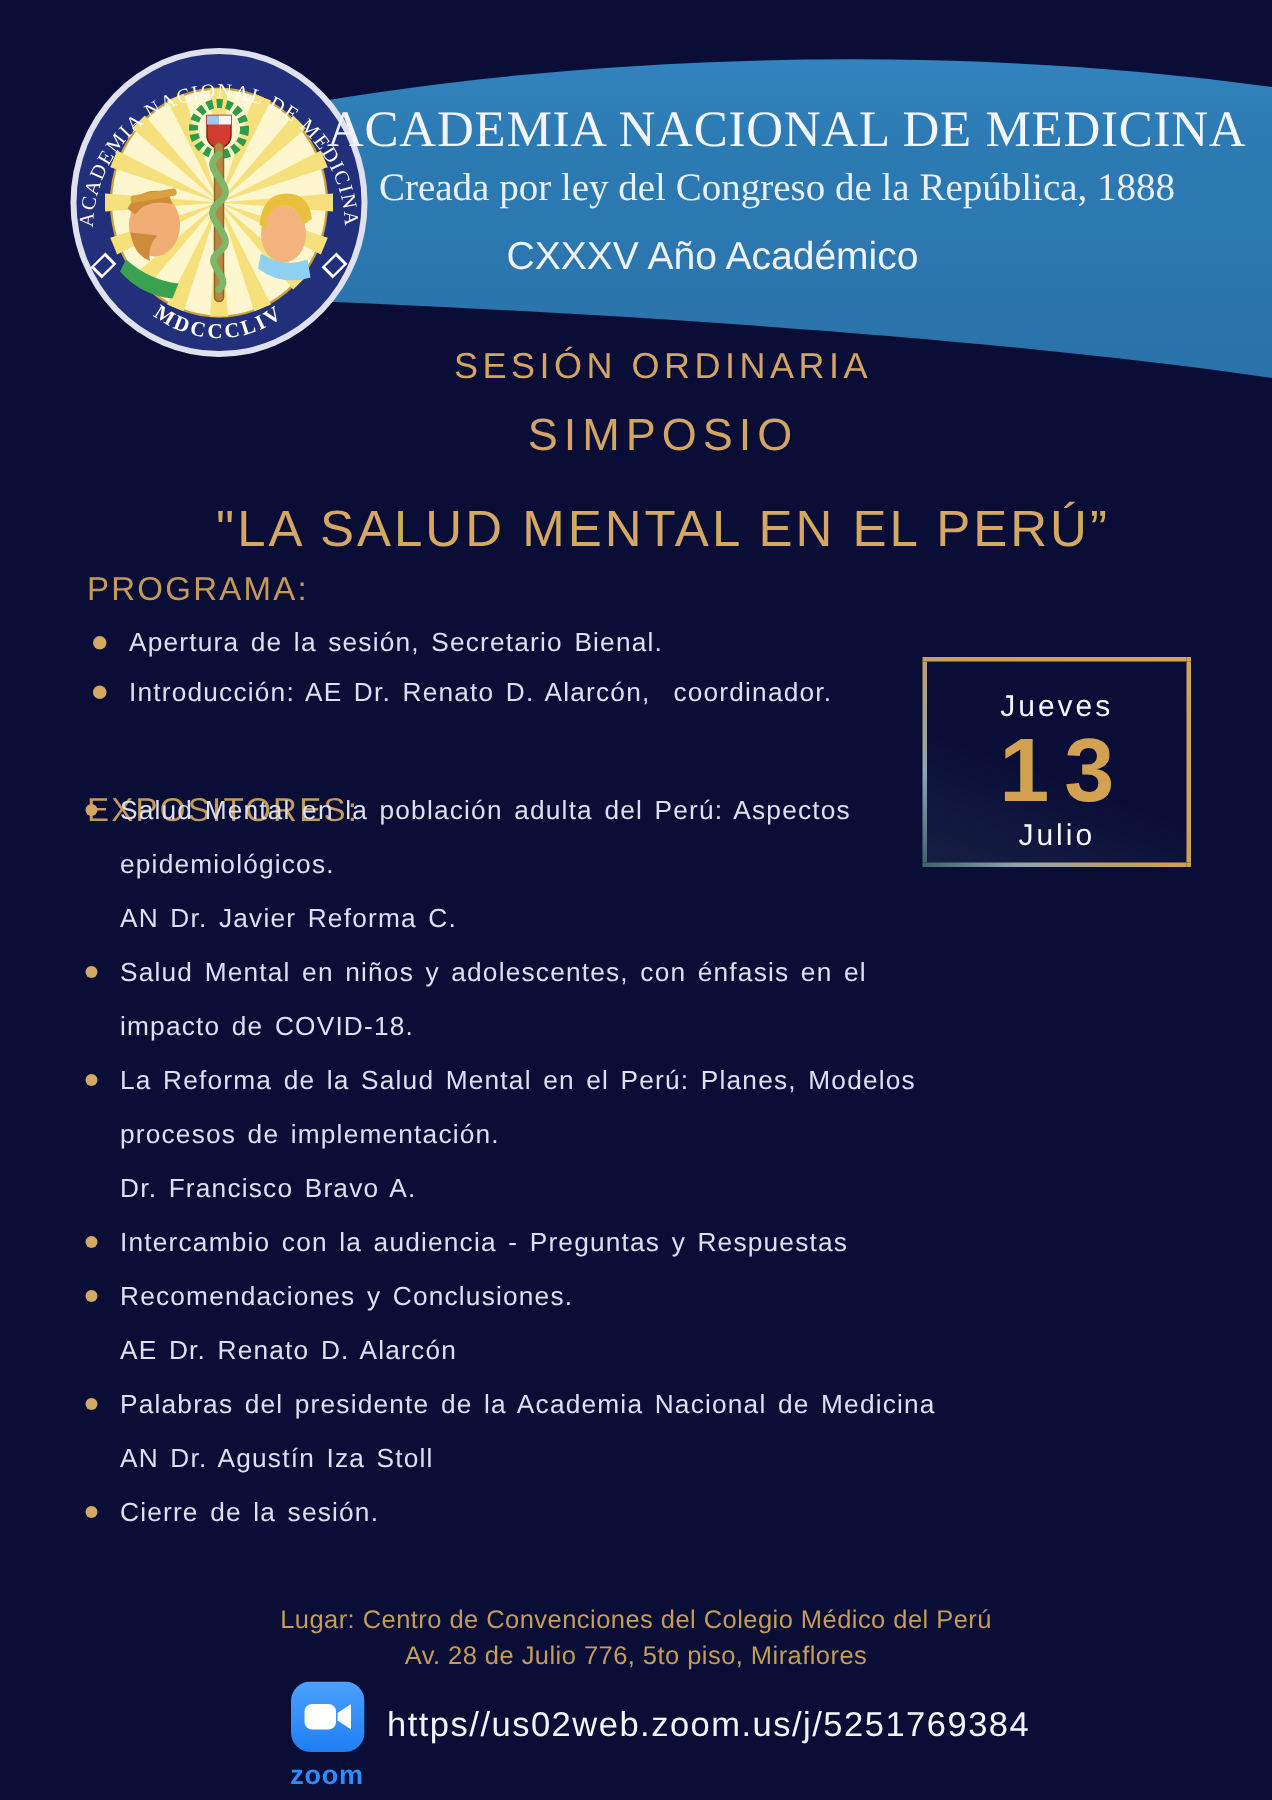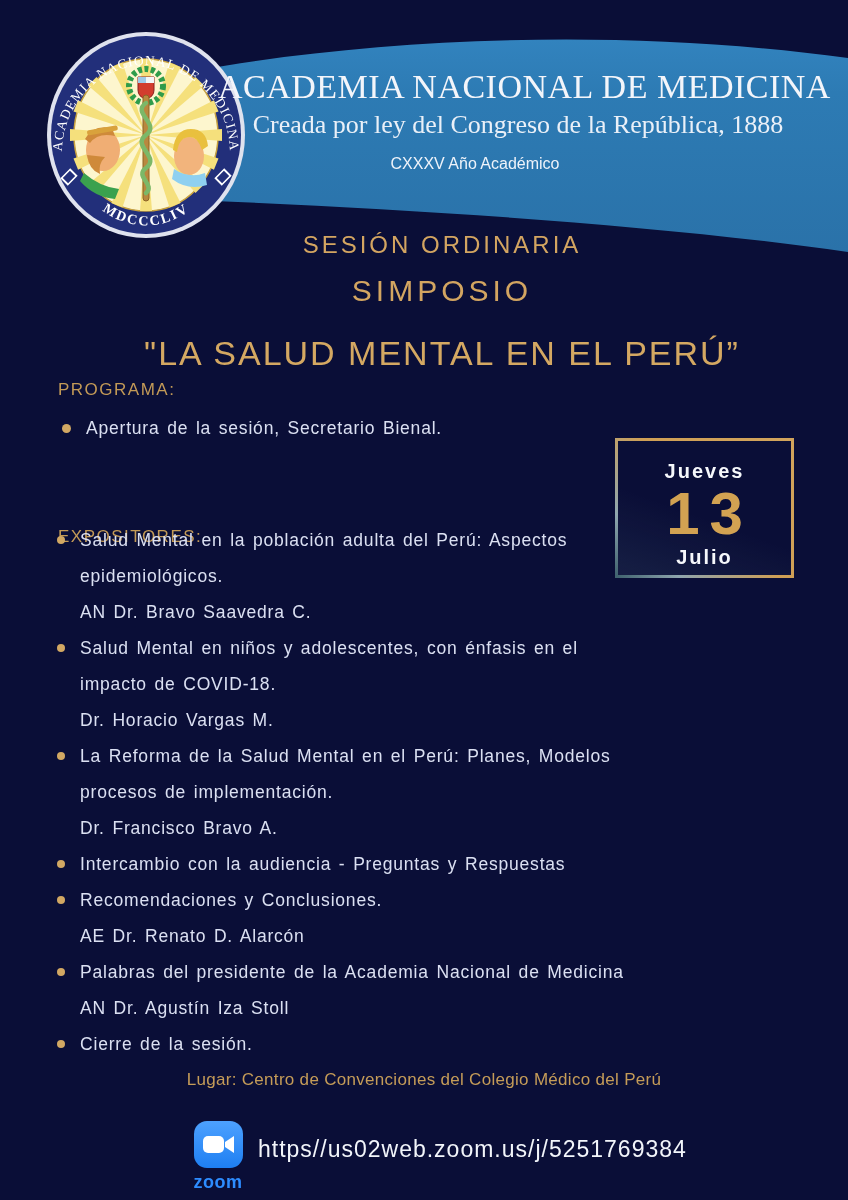--- a/index.html
+++ b/index.html
@@ -21,39 +21,39 @@
     font-family:"Liberation Serif", serif;
     font-size:34px;color:#f3f5fa;letter-spacing:.5px;white-space:nowrap;
   }
   .org-sub{
     position:absolute;left:230px;top:110px;width:576px;
     text-align:center;font-family:"Liberation Serif", serif;
     font-size:26px;color:#eaf0f8;white-space:nowrap;
   }
   .org-year{
     position:absolute;left:230px;top:155px;width:490px;
-    text-align:center;font-size:16px;color:#eef3fa;white-space:nowrap;
+    text-align:center;font-size:26px;color:#eef3fa;white-space:nowrap;
   }
   
   .session{
     position:absolute;left:18px;top:231px;width:848px;text-align:center;
     font-size:24px;letter-spacing:3px;color:#d3a561;white-space:pre;
   }
   .simposio{
     position:absolute;left:18px;top:274px;width:848px;text-align:center;
     font-size:30px;letter-spacing:4px;color:#d3a561;white-space:pre;
   }
   .event-title{
     position:absolute;left:18px;top:334px;width:848px;text-align:center;
     font-size:34px;letter-spacing:2px;color:#d4a862;white-space:pre;
   }
   
   .sec-heading{
     position:absolute;left:58px;
-    font-size:17px;letter-spacing:1.5px;color:#c39a57;white-space:pre;
+    font-size:22px;letter-spacing:1.5px;color:#c39a57;white-space:pre;
   }
   .programa-h{top:380px;}
   .expositores-h{top:495px;margin-top:32px;}
   
   .programa-list{position:absolute;left:62px;top:412px;width:600px;}
   .p-line{
     position:relative;height:33px;line-height:33px;padding-left:24px;
     font-size:17.5px;letter-spacing:.8px;word-spacing:2px;
     color:#dbe0f2;white-space:pre;
   }
@@ -74,21 +74,21 @@
   
   .info-box{
     position:absolute;box-sizing:border-box;text-align:center;
     border:3px solid;
     border-image:linear-gradient(225deg,#d2a45c 0%,#cf9f55 48%,#8fa6ae 80%,#40636f 100%) 1;
     background:linear-gradient(200deg, rgba(0,0,0,0) 55%, rgba(110,150,160,.12) 100%);
   }
   .date-box{left:615px;top:438px;width:179px;height:140px;}
   .time-box{left:618px;top:643px;width:175px;height:140px;}
   .ib-small{
-    font-size:20px;font-weight:bold;color:#f5f7fb;letter-spacing:2px;white-space:pre;
+    font-size:20px;font-weight:normal;color:#f5f7fb;letter-spacing:2px;white-space:pre;
   }
   .date-box .ib-small.top{margin-top:19px;}
   .time-box .ib-small.top{margin-top:20px;}
   .ib-big{
     font-size:60px;font-weight:bold;color:#d2a252;line-height:1.0;white-space:pre;
   }
   .date-box .ib-big{letter-spacing:10px;padding-left:10px;margin-top:1px;}
   .time-box .ib-big{letter-spacing:2px;margin-top:2px;}
   .ib-small.bottom{margin-top:2px;}
   .time-box .ib-small.bottom{letter-spacing:3px;}
@@ -195,49 +195,50 @@
   <div class="org-sub">Creada por ley del Congreso de la República, 1888</div>
   <div class="org-year">CXXXV Año Académico</div>
 
   <div class="session">SESIÓN ORDINARIA</div>
   <div class="simposio">SIMPOSIO</div>
   <div class="event-title">"LA SALUD MENTAL EN EL PERÚ”</div>
 
   <div class="sec-heading programa-h">PROGRAMA:</div>
   <div class="programa-list">
       <div class="p-line">Apertura de la sesión, Secretario Bienal.</div>
+      <div class="p-line">Introducción: AE Dr. Renato D. Alarcón,  coordinador.</div>
     </div>
 
   <div class="sec-heading expositores-h">EXPOSITORES:</div>
   <div class="expositores-list">
       <div class="x-line bullet">Salud Mental en la población adulta del Perú: Aspectos</div>
       <div class="x-line cont">epidemiológicos.</div>
-      <div class="x-line cont">AN Dr. Bravo Saavedra C.</div>
+      <div class="x-line cont">AN Dr. Javier Reforma C.</div>
       <div class="x-line bullet">Salud Mental en niños y adolescentes, con énfasis en el</div>
       <div class="x-line cont">impacto de COVID-18.</div>
-      <div class="x-line cont">Dr. Horacio Vargas M.</div>
       <div class="x-line bullet">La Reforma de la Salud Mental en el Perú: Planes, Modelos</div>
       <div class="x-line cont">procesos de implementación.</div>
       <div class="x-line cont">Dr. Francisco Bravo A.</div>
       <div class="x-line bullet">Intercambio con la audiencia - Preguntas y Respuestas</div>
       <div class="x-line bullet">Recomendaciones y Conclusiones.</div>
       <div class="x-line cont">AE Dr. Renato D. Alarcón</div>
       <div class="x-line bullet">Palabras del presidente de la Academia Nacional de Medicina</div>
       <div class="x-line cont">AN Dr. Agustín Iza Stoll</div>
       <div class="x-line bullet">Cierre de la sesión.</div>
     </div>
 
   <div class="info-box date-box">
     <div class="ib-small top">Jueves</div>
     <div class="ib-big">13</div>
     <div class="ib-small bottom">Julio</div>
   </div>
 
 
   <div class="venue1">Lugar: Centro de Convenciones del Colegio Médico del Perú</div>
+  <div class="venue2">Av. 28 de Julio 776, 5to piso, Miraflores</div>
 
   <div class="zoom-badge">
     <svg width="49" height="47" viewBox="0 0 49 47" aria-hidden="true">
       <defs>
         <linearGradient id="zg" x1="0" y1="0" x2="0" y2="1">
           <stop offset="0" stop-color="#4da1ff"></stop>
           <stop offset="1" stop-color="#1e7ff2"></stop>
         </linearGradient>
       </defs>
       <rect x="0" y="0" width="49" height="47" rx="13" fill="url(#zg)"></rect>

